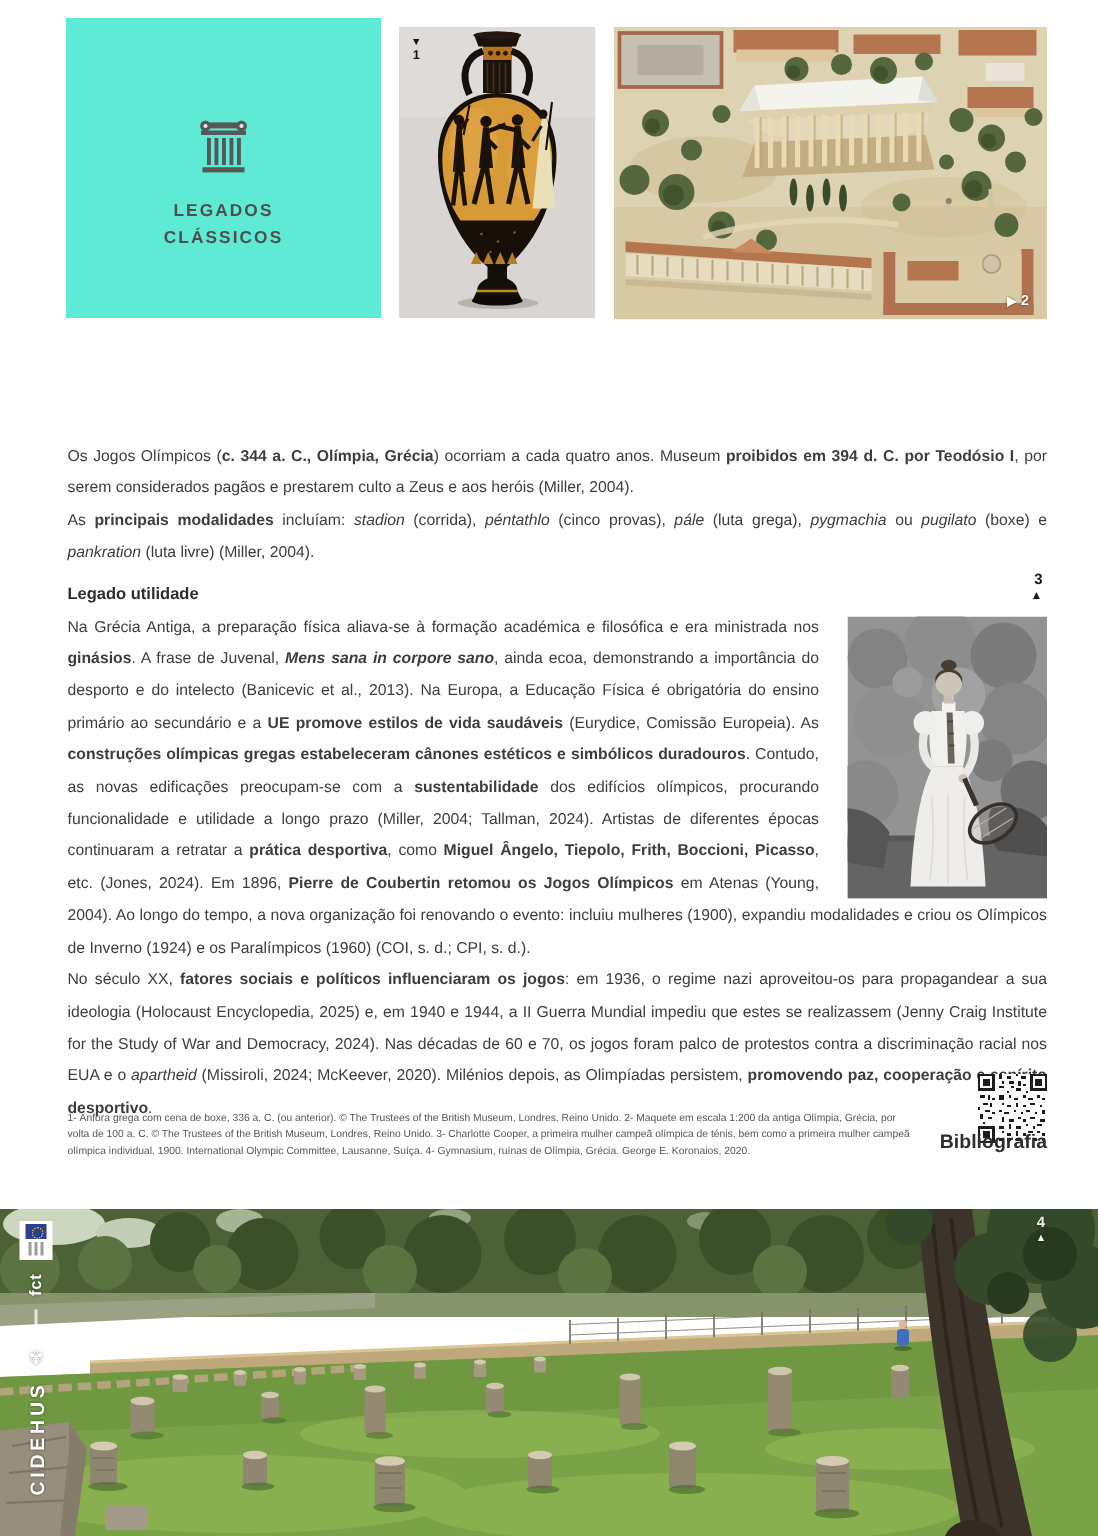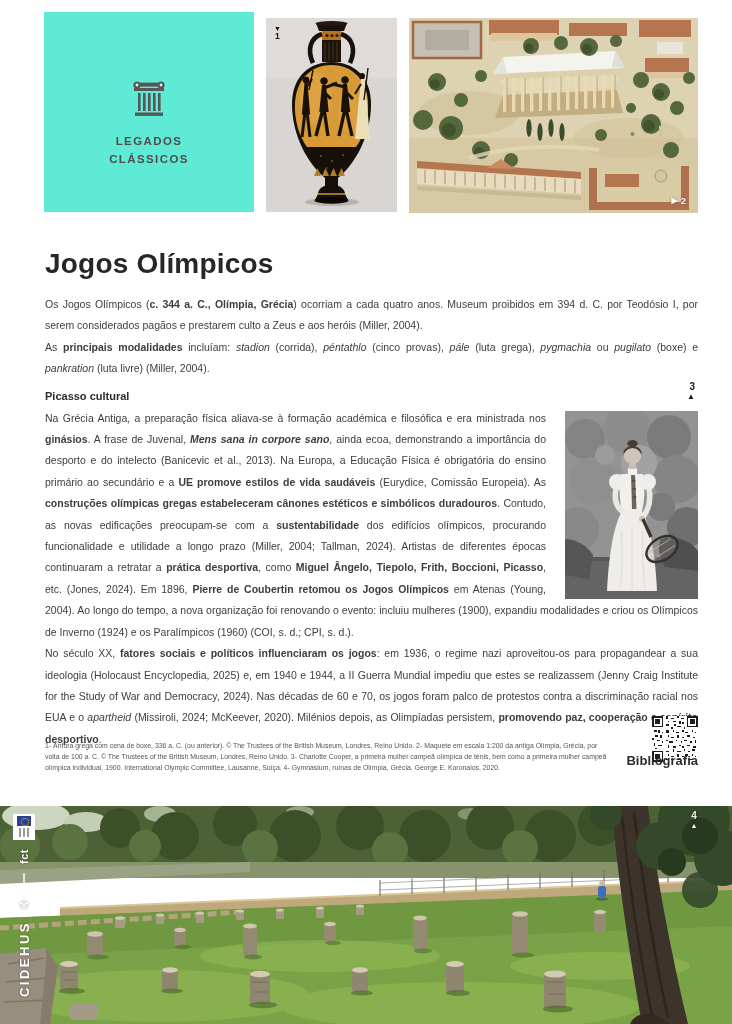--- a/index.html
+++ b/index.html
@@ -281,27 +281,26 @@
       <rect x="250" y="108" width="3" height="14" fill="#cfc4a4"></rect>
       <rect x="206" y="128" width="2.4" height="12" fill="#cfc4a4"></rect>
       <path d="M60,140 C100,128 150,126 190,132" stroke="#e3d8b8" stroke-width="4" fill="none" opacity=".8"></path>
     </svg>
     <div class="abs m2">
       <span class="tri">▶</span>
       <span>2</span>
     </div>
   </div>
 
-  <h1 class="abs title" style="margin:0;">Jogos Olímpicos</h1>
 
   <div class="abs bodywrap">
-    <p class="body"><span>Os Jogos Olímpicos (</span><span style="font-weight: 700;">c. 344 a. C., Olímpia, Grécia</span><span>) ocorriam a cada quatro anos. Museum </span><span style="font-weight: 400;">proibidos em 394 d. C. por Teodósio I</span><span>, por serem considerados pagãos e prestarem culto a Zeus e aos heróis (Miller, 2004).</span></p>
+    <p class="body"><span>Os Jogos Olímpicos (</span><span style="font-weight: 700;">c. 344 a. C., Olímpia, Grécia</span><span>) ocorriam a cada quatro anos. Museum </span><span style="font-weight: 700;">proibidos em 394 d. C. por Teodósio I</span><span>, por serem considerados pagãos e prestarem culto a Zeus e aos heróis (Miller, 2004).</span></p>
     <p class="body"><span>As </span><span style="font-weight: 700;">principais modalidades</span><span> incluíam: </span><span style="font-style: italic;">stadion</span><span> (corrida), </span><span style="font-style: italic;">péntathlo</span><span> (cinco provas), </span><span style="font-style: italic;">pále</span><span> (luta grega), </span><span style="font-style: italic;">pygmachia</span><span> ou </span><span style="font-style: italic;">pugilato</span><span> (boxe) e </span><span style="font-style: italic;">pankration</span><span> (luta livre) (Miller, 2004).</span></p>
     <div class="fig3-spacer"></div>
-    <h3 class="legacy">Picasso cultural</h3>
+    <h3 class="legacy">Legado utilidade</h3>
     <p class="body"><span>Na Grécia Antiga, a preparação física aliava-se à formação académica e filosófica e era ministrada nos </span><span style="font-weight: 700;">ginásios</span><span>. A frase de Juvenal, </span><span style="font-weight: 700; font-style: italic;">Mens sana in corpore sano</span><span>, ainda ecoa, demonstrando a importância do desporto e do intelecto (Banicevic et al., 2013). Na Europa, a Educação Física é obrigatória do ensino primário ao secundário e a </span><span style="font-weight: 700;">UE promove estilos de vida saudáveis</span><span> (Eurydice, Comissão Europeia). As </span><span style="font-weight: 700;">construções olímpicas gregas estabeleceram cânones estéticos e simbólicos duradouros</span><span>. Contudo, as novas edificações preocupam-se com a </span><span style="font-weight: 700;">sustentabilidade</span><span> dos edifícios olímpicos, procurando funcionalidade e utilidade a longo prazo (Miller, 2004; Tallman, 2024). Artistas de diferentes épocas continuaram a retratar a </span><span style="font-weight: 700;">prática desportiva</span><span>, como </span><span style="font-weight: 700;">Miguel Ângelo, Tiepolo, Frith, Boccioni, Picasso</span><span>, etc. (Jones, 2024). Em 1896, </span><span style="font-weight: 700;">Pierre de Coubertin retomou os Jogos Olímpicos</span><span> em Atenas (Young, 2004). Ao longo do tempo, a nova organização foi renovando o evento: incluiu mulheres (1900), expandiu modalidades e criou os Olímpicos de Inverno (1924) e os Paralímpicos (1960) (COI, s. d.; CPI, s. d.).</span></p>
     <p class="body"><span>No século XX, </span><span style="font-weight: 700;">fatores sociais e políticos influenciaram os jogos</span><span>: em 1936, o regime nazi aproveitou-os para propagandear a sua ideologia (Holocaust Encyclopedia, 2025) e, em 1940 e 1944, a II Guerra Mundial impediu que estes se realizassem (Jenny Craig Institute for the Study of War and Democracy, 2024). Nas décadas de 60 e 70, os jogos foram palco de protestos contra a discriminação racial nos EUA e o </span><span style="font-style: italic;">apartheid</span><span> (Missiroli, 2024; McKeever, 2020). Milénios depois, as Olimpíadas persistem, </span><span style="font-weight: 700;">promovendo paz, cooperação e espírito desportivo</span><span>.</span></p>
   </div>
 
   <div class="abs fig3-wrap">
     <div class="fig3-marker">
       <span class="num">3</span>
       <span class="tri">▲</span>
     </div>
     <svg width="133" height="188" viewBox="0 0 133 188">

